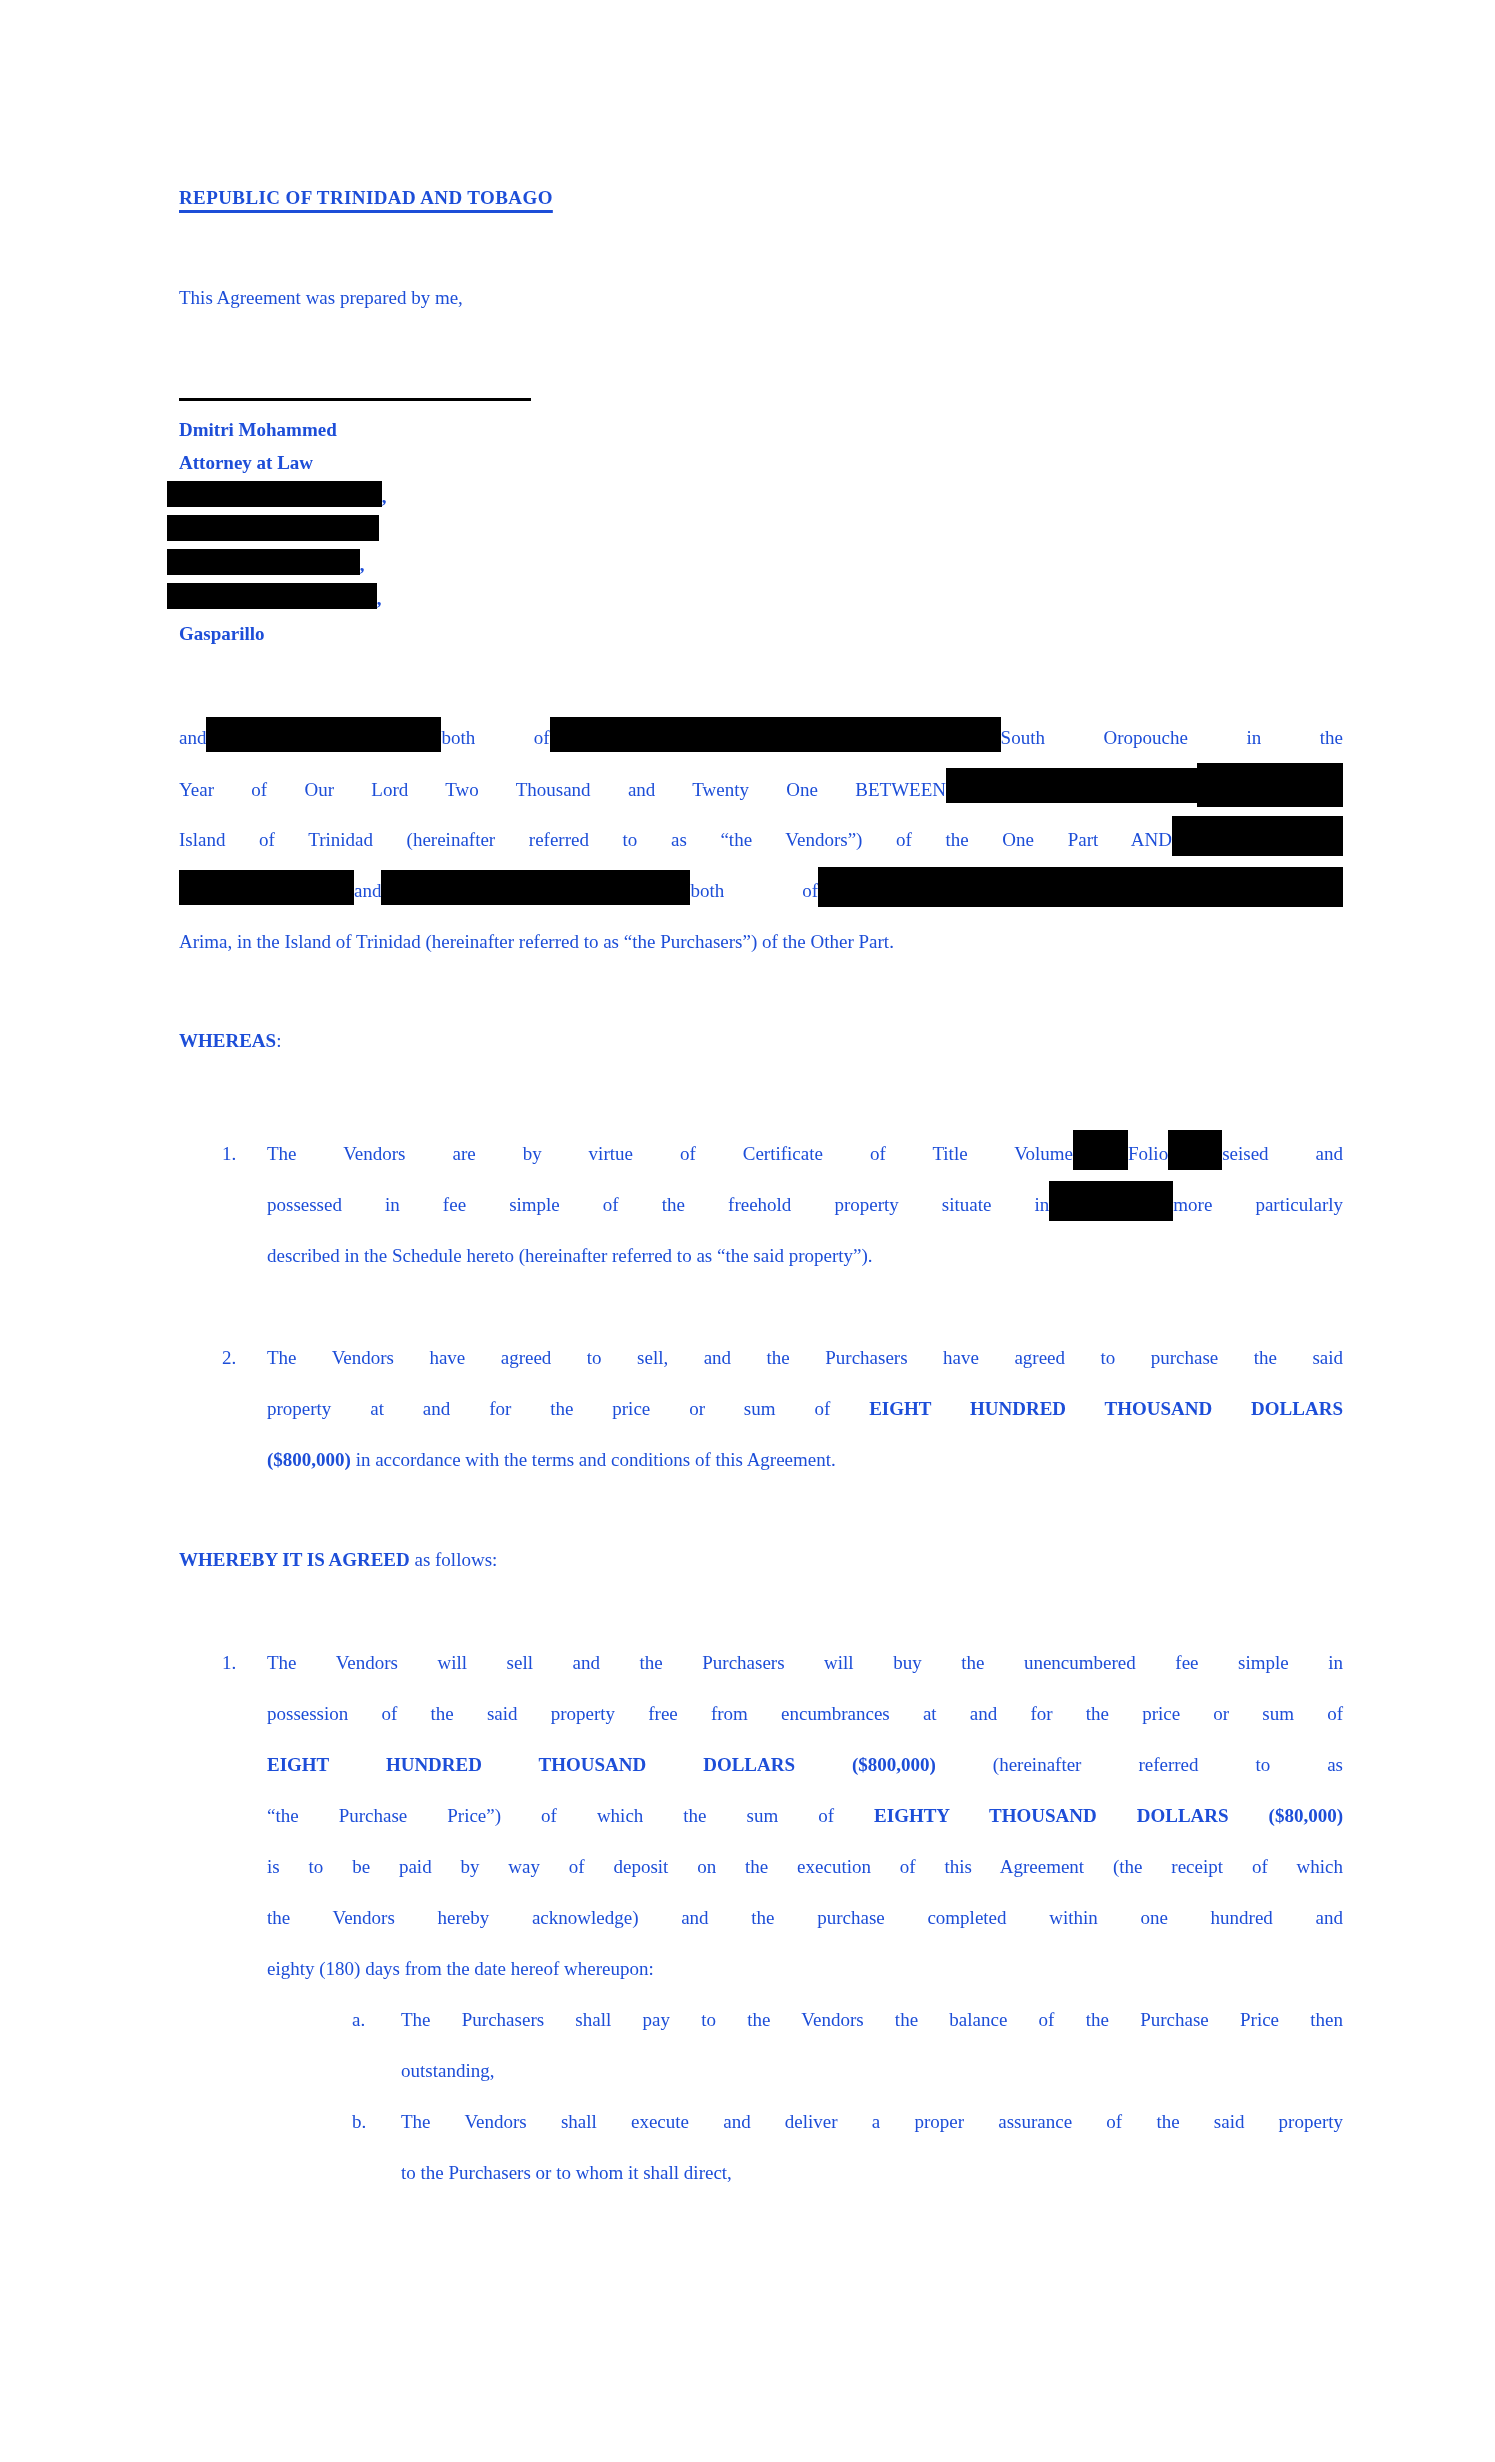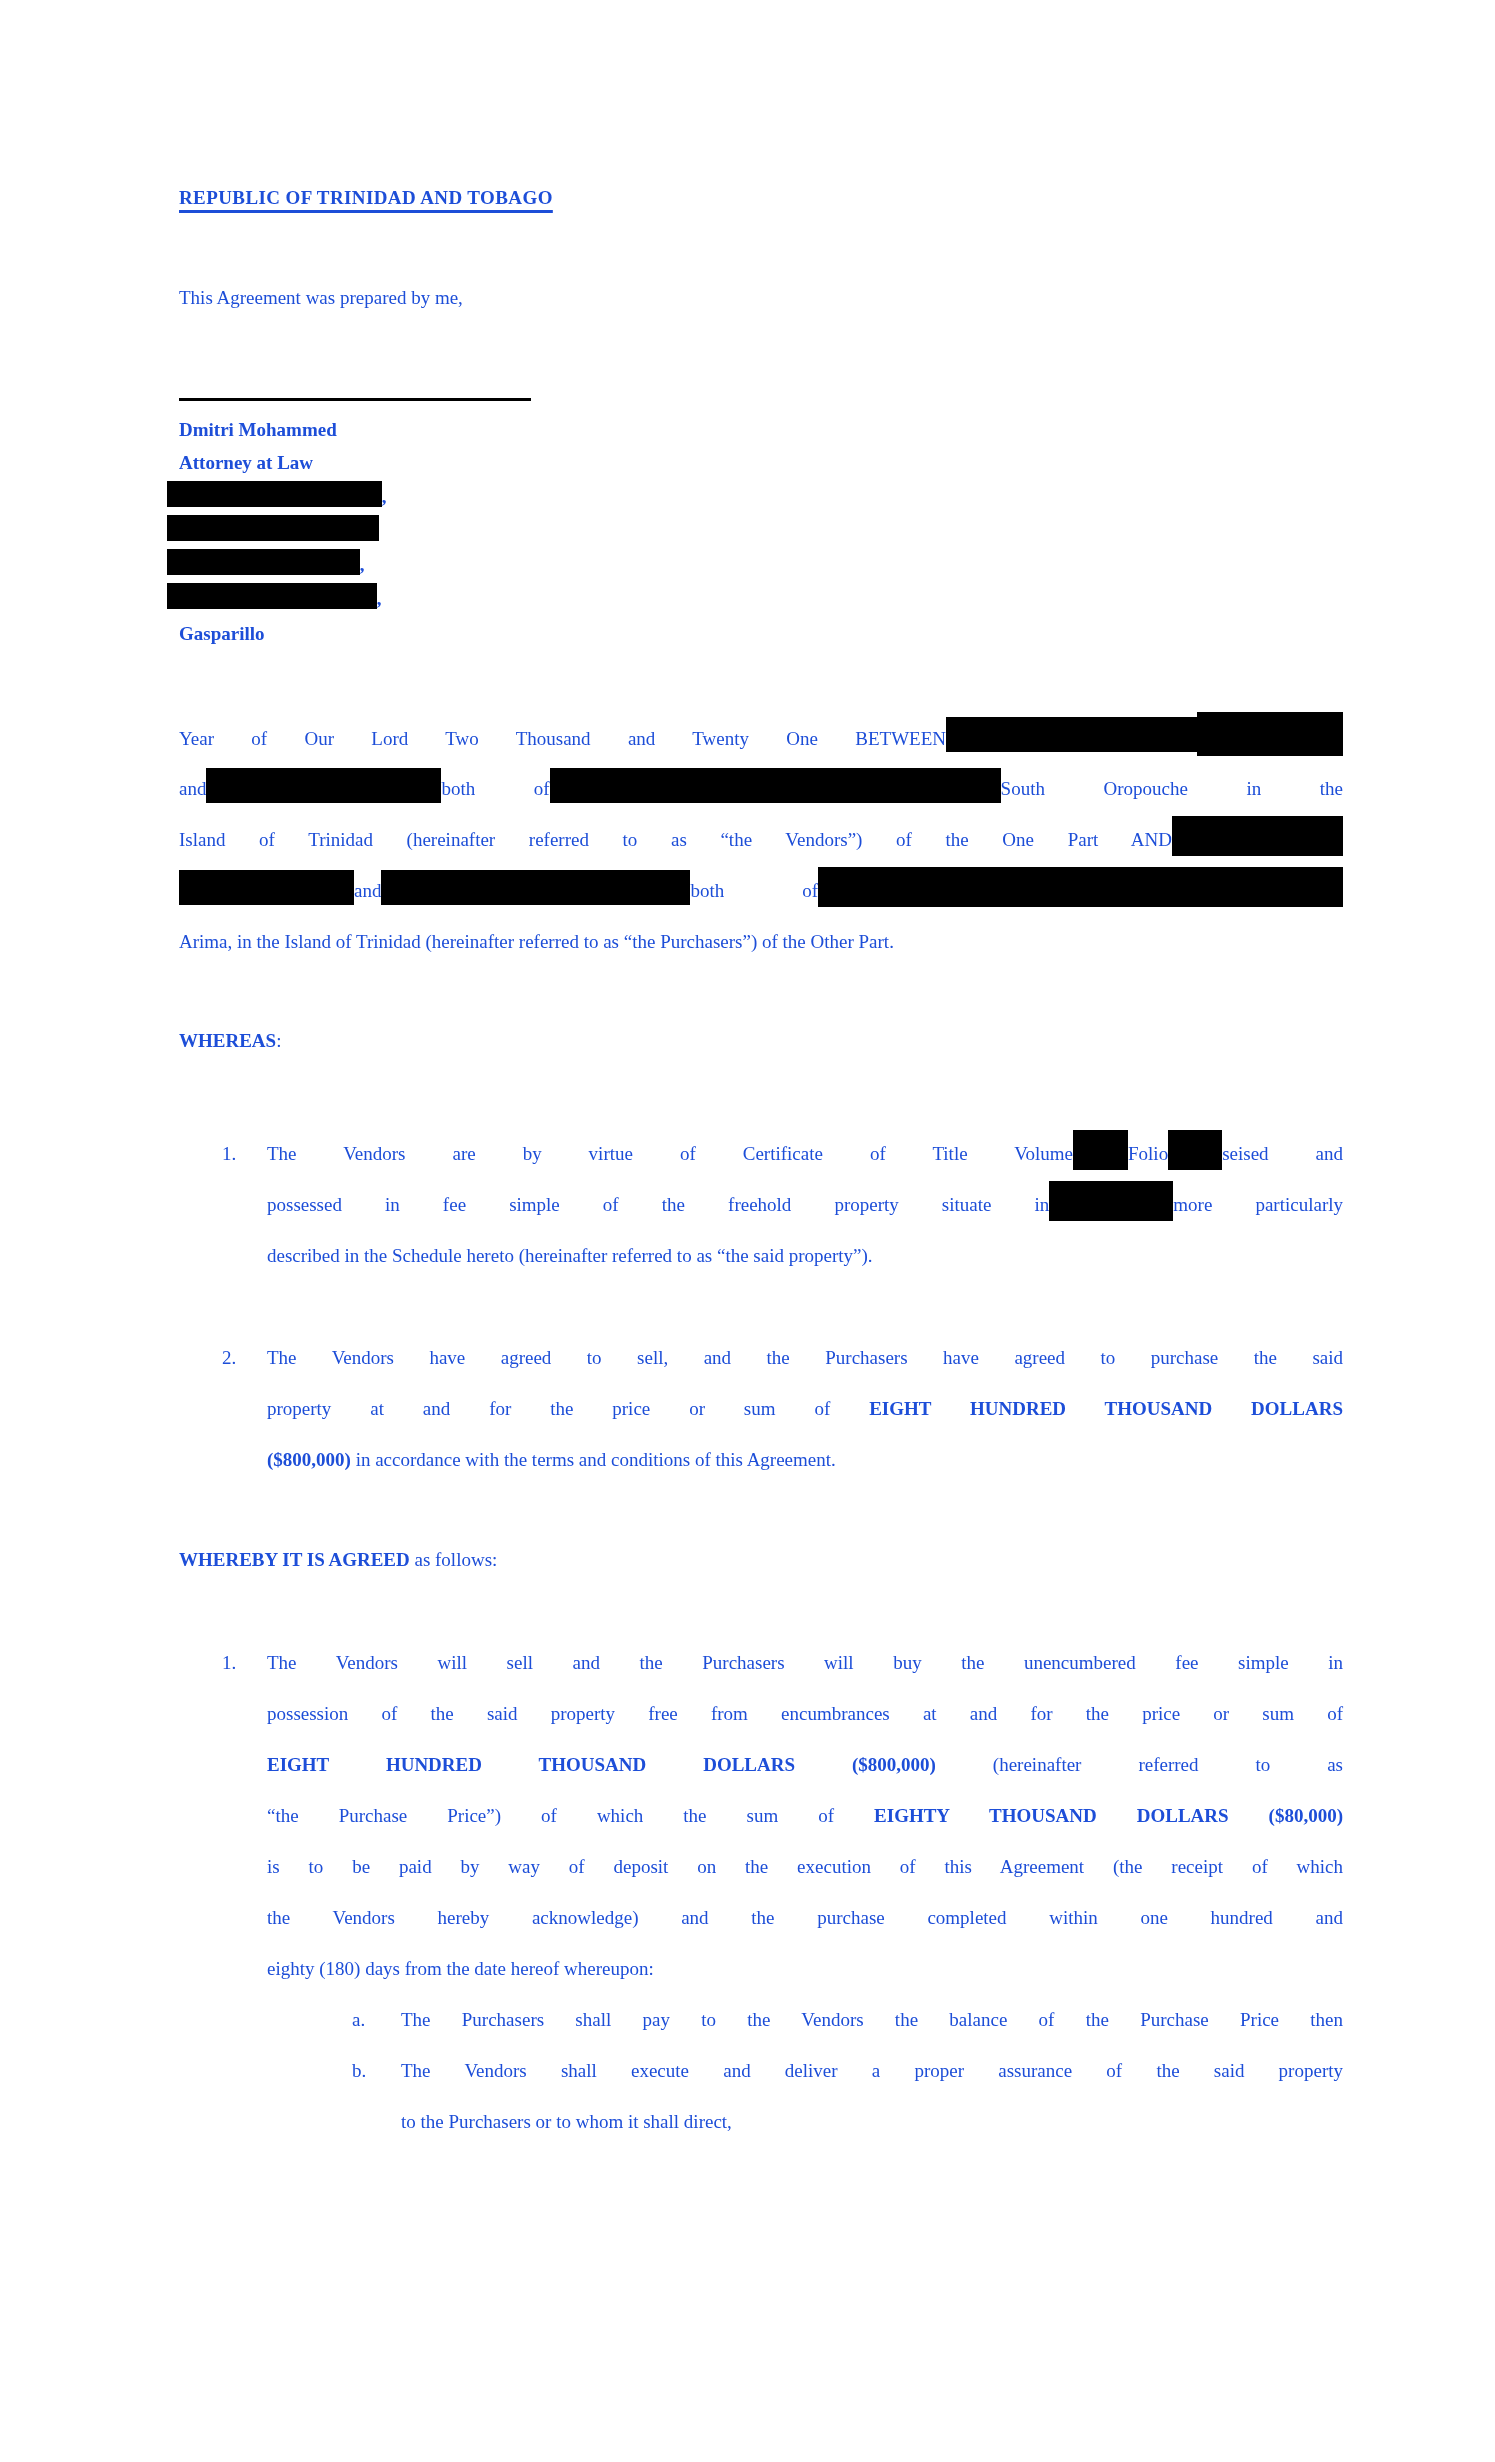--- a/index.html
+++ b/index.html
@@ -54,22 +54,22 @@
       <div class="sline" style="margin-top: 12.3px;"><span class="b">Dmitri Mohammed</span></div>
       <div class="sline"><span class="b">Attorney at Law</span></div>
       <div class="bars" style="margin-left: -12.3px; margin-top: 1.8px;">
         <div class="brow"><span class="bbar" style="width: 215px;"></span><span class="comma">,</span></div>
         <div class="brow"><span class="bbar" style="width: 212px;"></span></div>
         <div class="brow"><span class="bbar" style="width: 193px;"></span><span class="comma">,</span></div>
         <div class="brow"><span class="bbar" style="width: 210px;"></span><span class="comma">,</span></div>
       </div>
       <div class="sline" style="margin-top: 5.3px;"><span class="b">Gasparillo</span></div>
       <div class="para" style="margin-top: 62px;">
+        <div class="ln"><span class="">and</span><span class="rd" style="width: 235px;"></span><span class="">both of</span><span class="rd" style="width: 250px;"></span><span class="rd" style="width: 201px;"></span><span class="">South Oropouche in the</span></div>
         <div class="ln"><span class="">Year of Our Lord Two Thousand and Twenty One BETWEEN</span><span class="rd" style="width: 251px;"></span><span class="rd tall2" style="width: 146px;"></span></div>
-        <div class="ln"><span class="">and</span><span class="rd" style="width: 235px;"></span><span class="">both of</span><span class="rd" style="width: 250px;"></span><span class="rd" style="width: 201px;"></span><span class="">South Oropouche in the</span></div>
         <div class="ln"><span class="">Island of Trinidad (hereinafter referred to as “the Vendors”) of the One Part AND</span><span class="rd tall" style="width: 171px;"></span></div>
         <div class="ln"><span class="rd" style="width: 175px;"></span><span class="">and</span><span class="rd" style="width: 309px;"></span><span class="">both of</span><span class="rd tall" style="width: 525px;"></span></div>
         <div class="ln last"><span class="">Arima, in the Island of Trinidad (hereinafter referred to as “the Purchasers”) of the Other Part.</span></div>
       </div>
       <div class="ln last" style="margin-top: 48px;"><span class="b">WHEREAS</span><span class="">:</span></div>
       <div class="item" style="margin-top: 62px;">
         <span class="num">1.</span>
         <div class="ln"><span class="">The Vendors are by virtue of Certificate of Title Volume</span><span class="rd tall" style="width: 55px;"></span><span class="">Folio</span><span class="rd tall" style="width: 54px;"></span><span class="">seised and</span></div>
         <div class="ln"><span class="">possessed in fee simple of the freehold property situate in</span><span class="rd tall" style="width: 124px;"></span><span class="">more particularly</span></div>
         <div class="ln last"><span class="">described in the Schedule hereto (hereinafter referred to as “the said property”).</span></div>
@@ -87,20 +87,21 @@
         <div class="ln"><span class="">possession of the said property free from encumbrances at and for the price or sum of</span></div>
         <div class="ln"><span class="b">EIGHT HUNDRED THOUSAND DOLLARS ($800,000)</span><span class=""> (hereinafter referred to as</span></div>
         <div class="ln"><span class="">“the Purchase Price”) of which the sum of </span><span class="b">EIGHTY THOUSAND DOLLARS ($80,000)</span></div>
         <div class="ln"><span class="">is to be paid by way of deposit on the execution of this Agreement (the receipt of which</span></div>
         <div class="ln"><span class="">the Vendors hereby acknowledge) and the purchase completed within one hundred and</span></div>
         <div class="ln last"><span class="">eighty (180) days from the date hereof whereupon:</span></div>
       </div>
       <div class="sub">
         <span class="slabel">a.</span>
         <div class="ln"><span class="">The Purchasers shall pay to the Vendors the balance of the Purchase Price then</span></div>
+        <div class="ln last"><span class="">outstanding,</span></div>
       </div>
       <div class="sub">
         <span class="slabel">b.</span>
         <div class="ln"><span class="">The Vendors shall execute and deliver a proper assurance of the said property</span></div>
         <div class="ln last"><span class="">to the Purchasers or to whom it shall direct,</span></div>
       </div>
     </div>
 </div>
 
 

